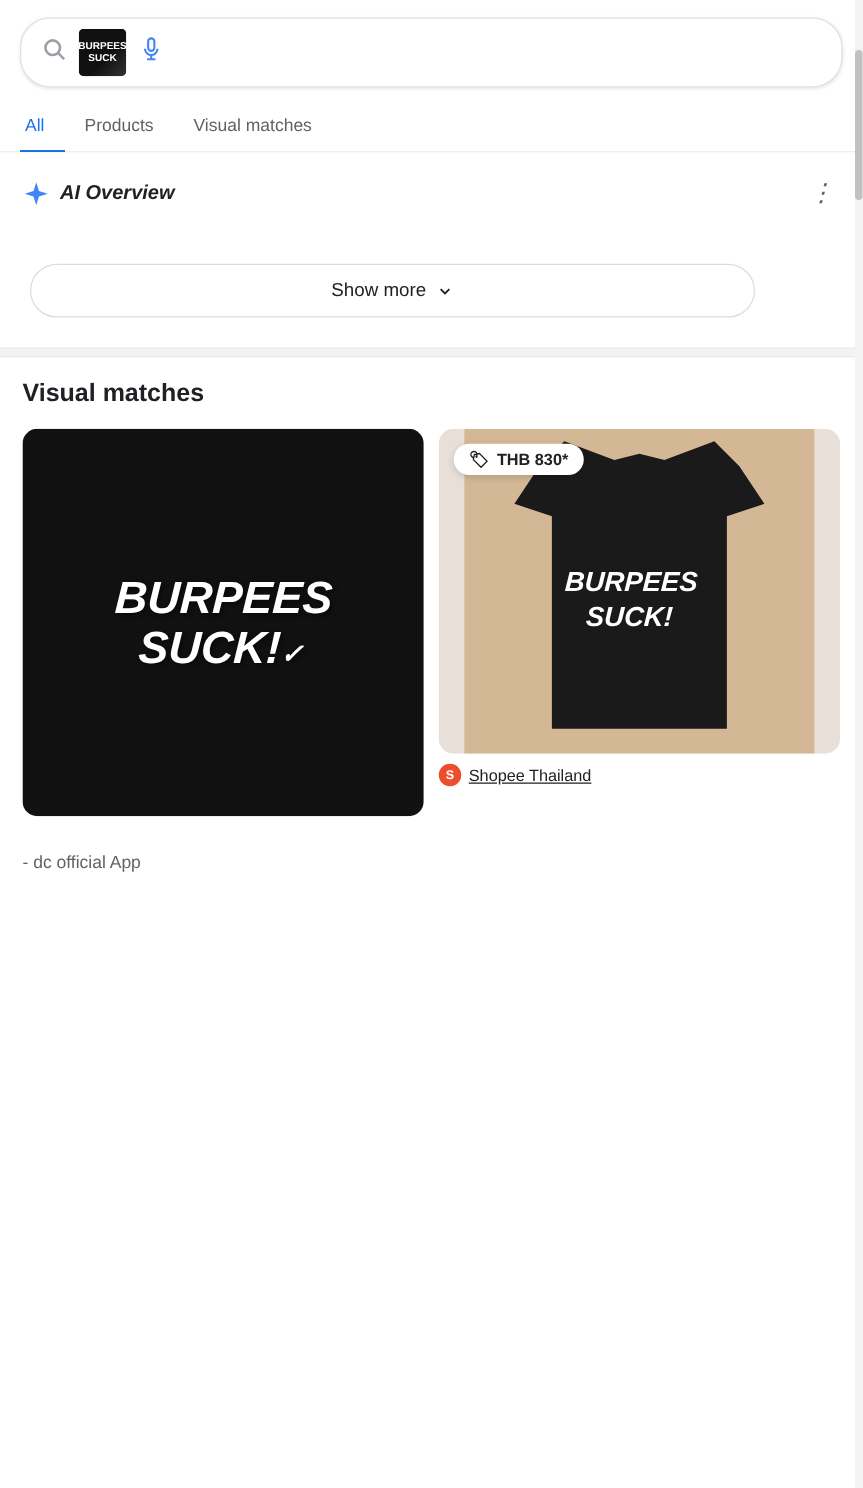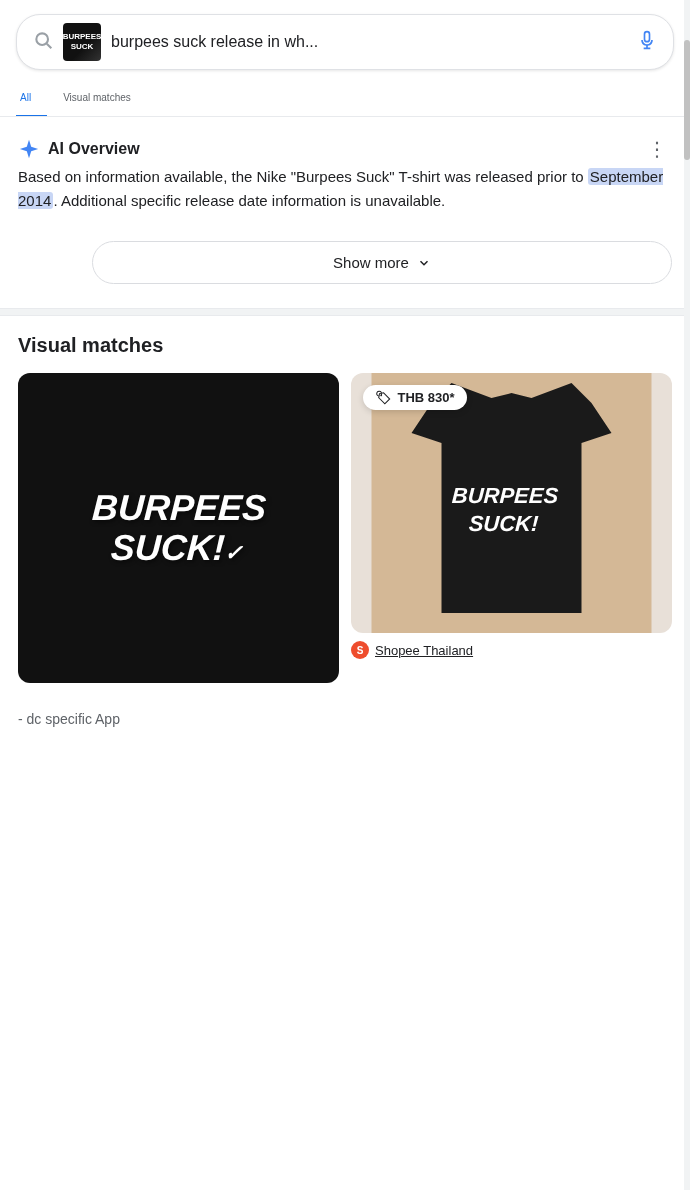--- a/index.html
+++ b/index.html
@@ -68,21 +68,21 @@
       display: flex;
       border-bottom: 1px solid #e8eaed;
       padding: 0 16px;
       gap: 0;
       overflow-x: auto;
       scrollbar-width: none;
     }
     .tabs-container::-webkit-scrollbar { display: none; }
     .tab {
       padding: 12px 16px;
-      font-size: 10px;
+      font-size: 14px;
       color: #5f6368;
       cursor: pointer;
       white-space: nowrap;
       border-bottom: 2px solid transparent;
       margin-bottom: -1px;
     }
     .tab.active {
       color: #1a73e8;
       border-bottom: 2px solid #1a73e8;
       font-weight: 500;
@@ -92,20 +92,22 @@
     }
 
     
     .ai-overview-section {
       padding: 16px 18px 12px 18px;
       background: #fff;
     }
     .ai-overview-header {
       display: flex;
       justify-content: space-between;
+      margin-bottom: 12px;
+      font-style: italic;
     }
     .ai-overview-title-wrap {
       display: flex;
       align-items: center;
       gap: 8px;
     }
     .ai-star-icon {
       width: 22px;
       height: 22px;
       flex-shrink: 0;
@@ -128,23 +130,23 @@
       color: #202124;
     }
     .highlight {
       background-color: #c8d6f5;
       border-radius: 3px;
       padding: 0 2px;
     }
 
     
     .show-more-container {
-      padding: 16px 18px 24px 6px;
-      display: flex;
-      justify-content: flex-end;
+      padding: 16px 18px 24px 24px;
+      display: flex;
+      justify-content: flex-start;
     }
     .show-more-btn {
       border: 1px solid #dadce0;
       border-radius: 24px;
       padding: 12px 80px;
       font-size: 15px;
       color: #202124;
       background: #fff;
       cursor: pointer;
       display: flex;
@@ -310,47 +312,44 @@
       <svg width="20" height="20" viewBox="0 0 24 24" fill="none" stroke="#9aa0a6" stroke-width="2.5">
         <circle cx="11" cy="11" r="7"></circle>
         <line x1="16.5" y1="16.5" x2="22" y2="22"></line>
       </svg>
     </span>
     <div class="search-thumbnail">
       <div class="search-thumbnail-inner">
         <span style="color:#fff; font-size:8px; font-weight:bold; text-align:center; line-height:1.2; padding:2px;">BURPEES<br>SUCK</span>
       </div>
     </div>
-    <span class="search-text">burpees suck release in wh...</span>
     <span class="mic-icon">
       <svg width="20" height="20" viewBox="0 0 24 24" fill="#4285f4">
         <path d="M12 1a4 4 0 0 1 4 4v6a4 4 0 0 1-8 0V5a4 4 0 0 1 4-4zm0 2a2 2 0 0 0-2 2v6a2 2 0 0 0 4 0V5a2 2 0 0 0-2-2zm-7 9h2a5 5 0 0 0 10 0h2a7 7 0 0 1-6 6.93V21h3v2H8v-2h3v-2.07A7 7 0 0 1 5 12z"></path>
       </svg>
     </span>
   </div>
 </div>
 
 <div class="tabs-container">
   <div class="tab active">All</div>
+  <div class="tab">Products</div>
   <div class="tab">Visual matches</div>
 </div>
 
 <div class="ai-overview-section">
   <div class="ai-overview-header">
     <div class="ai-overview-title-wrap">
       <svg class="ai-star-icon" viewBox="0 0 24 24" fill="none">
         <path d="M12 2L14.4 9.6L22 12L14.4 14.4L12 22L9.6 14.4L2 12L9.6 9.6L12 2Z" fill="#4285f4"></path>
       </svg>
       <span class="ai-overview-title">AI Overview</span>
     </div>
     <span class="three-dots">⋮</span>
   </div>
-  <div class="ai-overview-body">
-    <span>Based on information available, the Nike "Burpees Suck" T-shirt was released prior to </span><span class="highlight">September 2014</span><span>. Additional specific release date information is unavailable.</span>
-  </div>
 </div>
 
 <div class="show-more-container">
   <button class="show-more-btn">
     <span>Show more</span>
     <svg width="14" height="14" viewBox="0 0 24 24" fill="none" stroke="#202124" stroke-width="2.5">
       <polyline points="6 9 12 15 18 9"></polyline>
     </svg>
   </button>
 </div>
@@ -392,18 +391,18 @@
 
       <div class="shopee-label">
         <div class="shopee-icon">S</div>
         <span class="shopee-name">Shopee Thailand</span>
       </div>
     </div>
   </div>
 </div>
 
 <div class="footer-text">
-  <span>- dc specific App</span>
+  <span>- dc official App</span>
 </div>
 
 <div class="scrollbar-track">
   <div class="scrollbar-thumb"></div>
 </div>
 
 </body></html>

